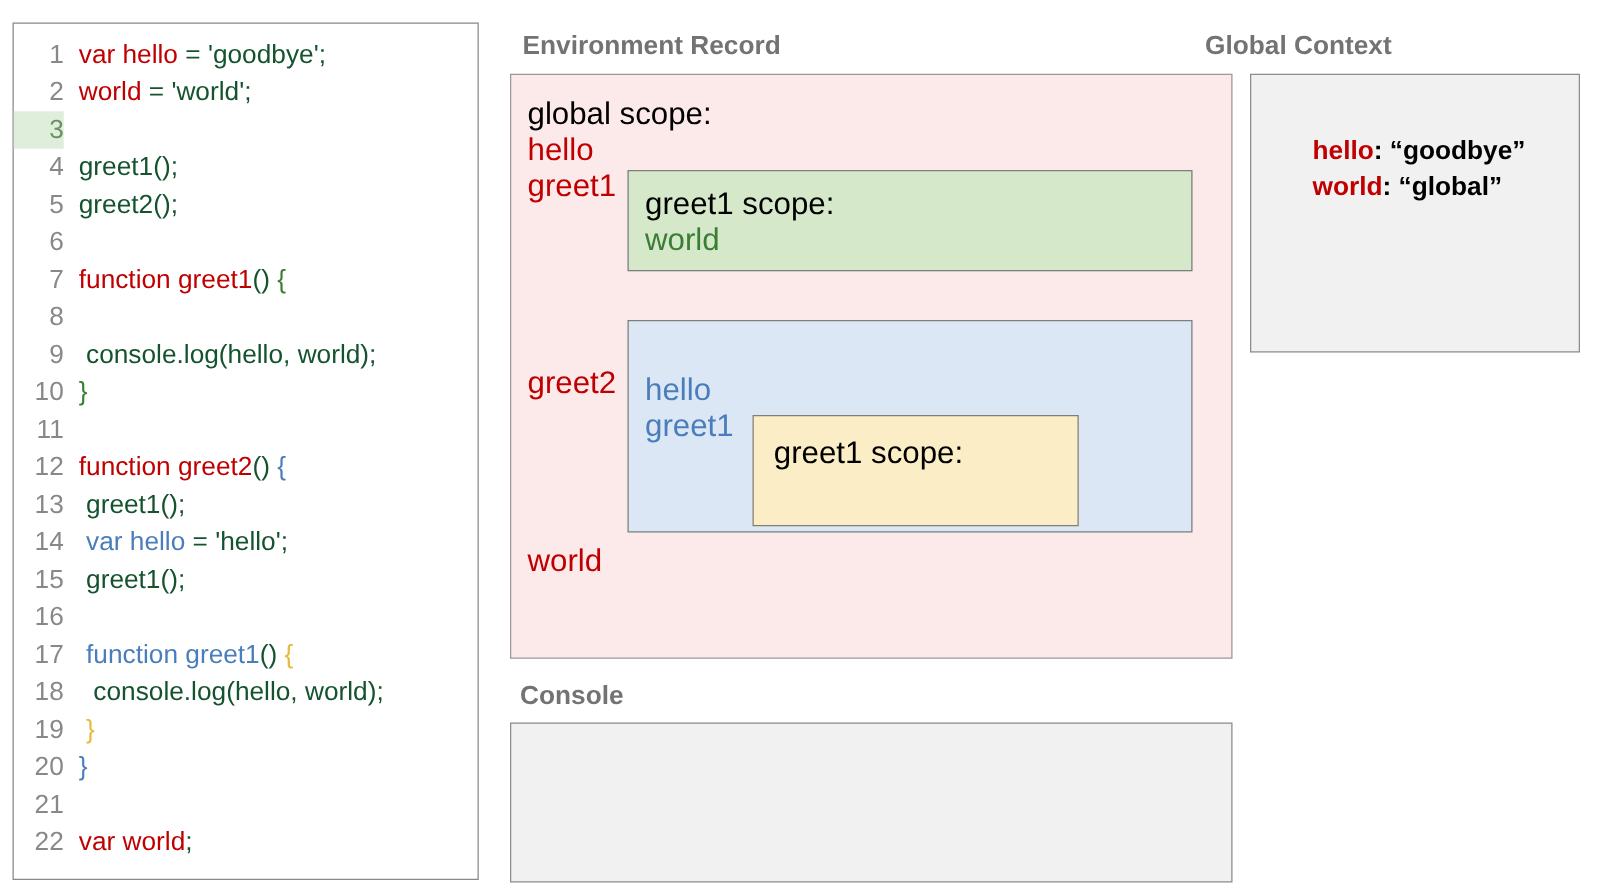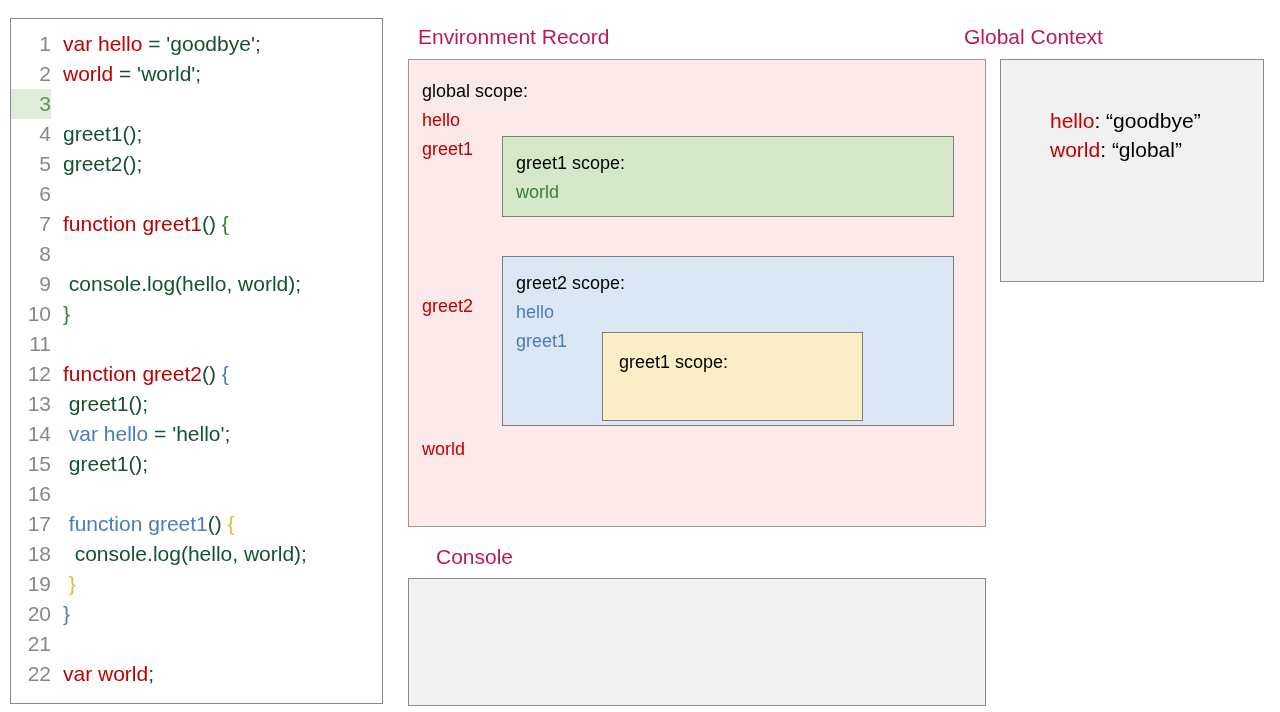--- a/index.html
+++ b/index.html
@@ -60,42 +60,42 @@
   .tok-red   { color: #c00000; }
   .tok-green { color: #3a7d34; }
   .tok-blue  { color: #4a7ebb; }
   .tok-orange{ color: #e8b93c; }
   .tok-black { color: #14532d; }
 
   
   .section-title {
     position: absolute;
     font-size: 21px;
-    font-weight: normal;
-    color: #be185d;
+    font-weight: bold;
+    color: #737373;
     line-height: 26px;
   }
   #env-title    { left: 418px; top: 24px; }
   #global-title { left: 964px; top: 24px; text-align: center; }
-  #console-title{ left: 436px; top: 544px; }
+  #console-title{ left: 416px; top: 544px; }
 
   
   #env-panel {
     position: absolute;
     left: 408px;
     top: 59px;
     width: 578px;
     height: 468px;
     background: #fce9e9;
     border: 1px solid #9a9a9a;
     box-sizing: border-box;
   }
   .scope-label {
     position: absolute;
-    font-size: 18px;
+    font-size: 25px;
     line-height: 30px;
     white-space: pre;
     text-align: right;
   }
   .s-black { color: #000000; }
   .s-red   { color: #c00000; }
   .s-green { color: #3a7d34; }
   .s-blue  { color: #4a7ebb; }
 
   #env-global-scope { left: 13px;  top: 16px; }
@@ -147,20 +147,21 @@
   
   #global-panel {
     position: absolute;
     left: 1000px;
     top: 59px;
     width: 264px;
     height: 223px;
     background: #f1f1f1;
     border: 1px solid #8c8c8c;
     box-sizing: border-box;
+    font-weight: bold;
   }
   .gc-row {
     position: absolute;
     left: 14px;
     font-size: 21px;
     line-height: 30px;
     color: #000000;
     white-space: pre;
   }
   #gc-row-0 { top: 16px; }
@@ -229,21 +230,20 @@
     <div class="scope-label s-red" id="env-greet2">greet2</div>
 
     <div class="scope-label s-red" id="env-world">world</div>
 
     <div id="greet1-scope-box">
       <div class="scope-label s-black scope-title">greet1 scope:</div>
       <div class="scope-label s-green scope-var">world</div>
     </div>
 
     <div id="greet2-scope-box">
-      <div class="scope-label s-black scope-title">greet2 scope:</div>
       <div class="scope-label s-blue s-hello">hello</div>
       <div class="scope-label s-blue s-greet1">greet1</div>
 
       <div id="greet1-inner-box">
         <div class="scope-label s-black scope-title">greet1 scope:</div>
       </div>
     </div>
   </div>
 
   <div class="section-title" id="global-title">Global Context</div>

